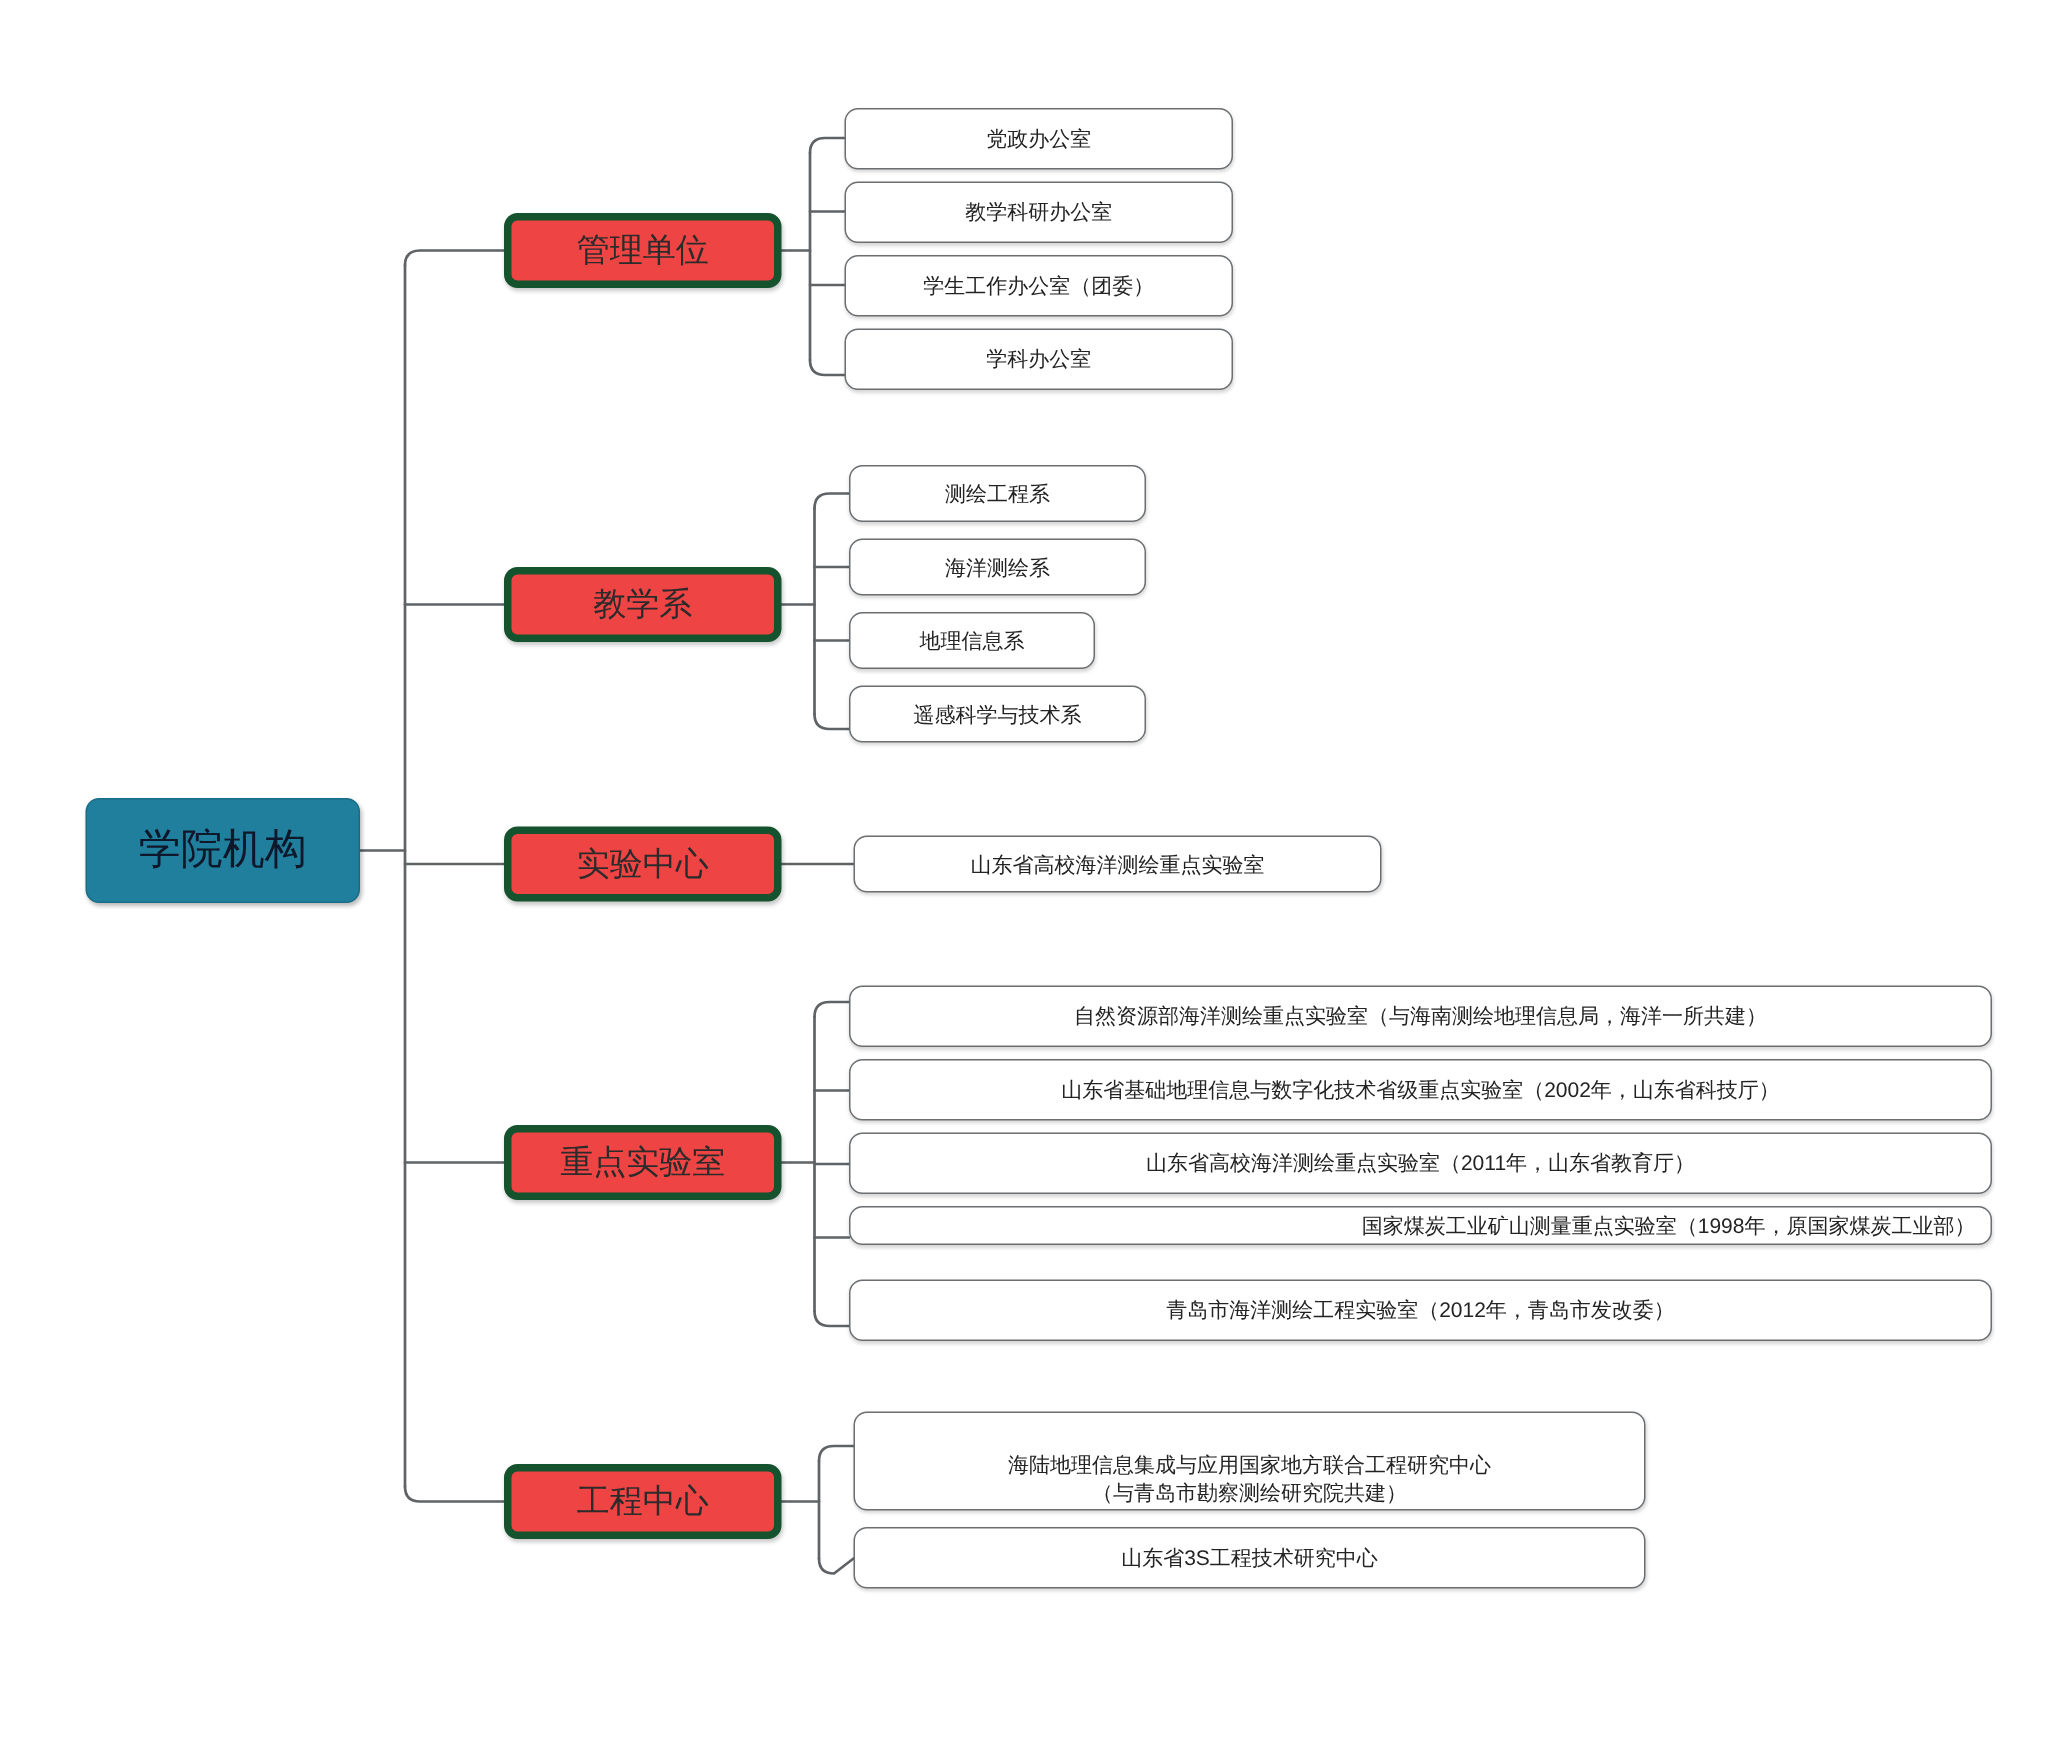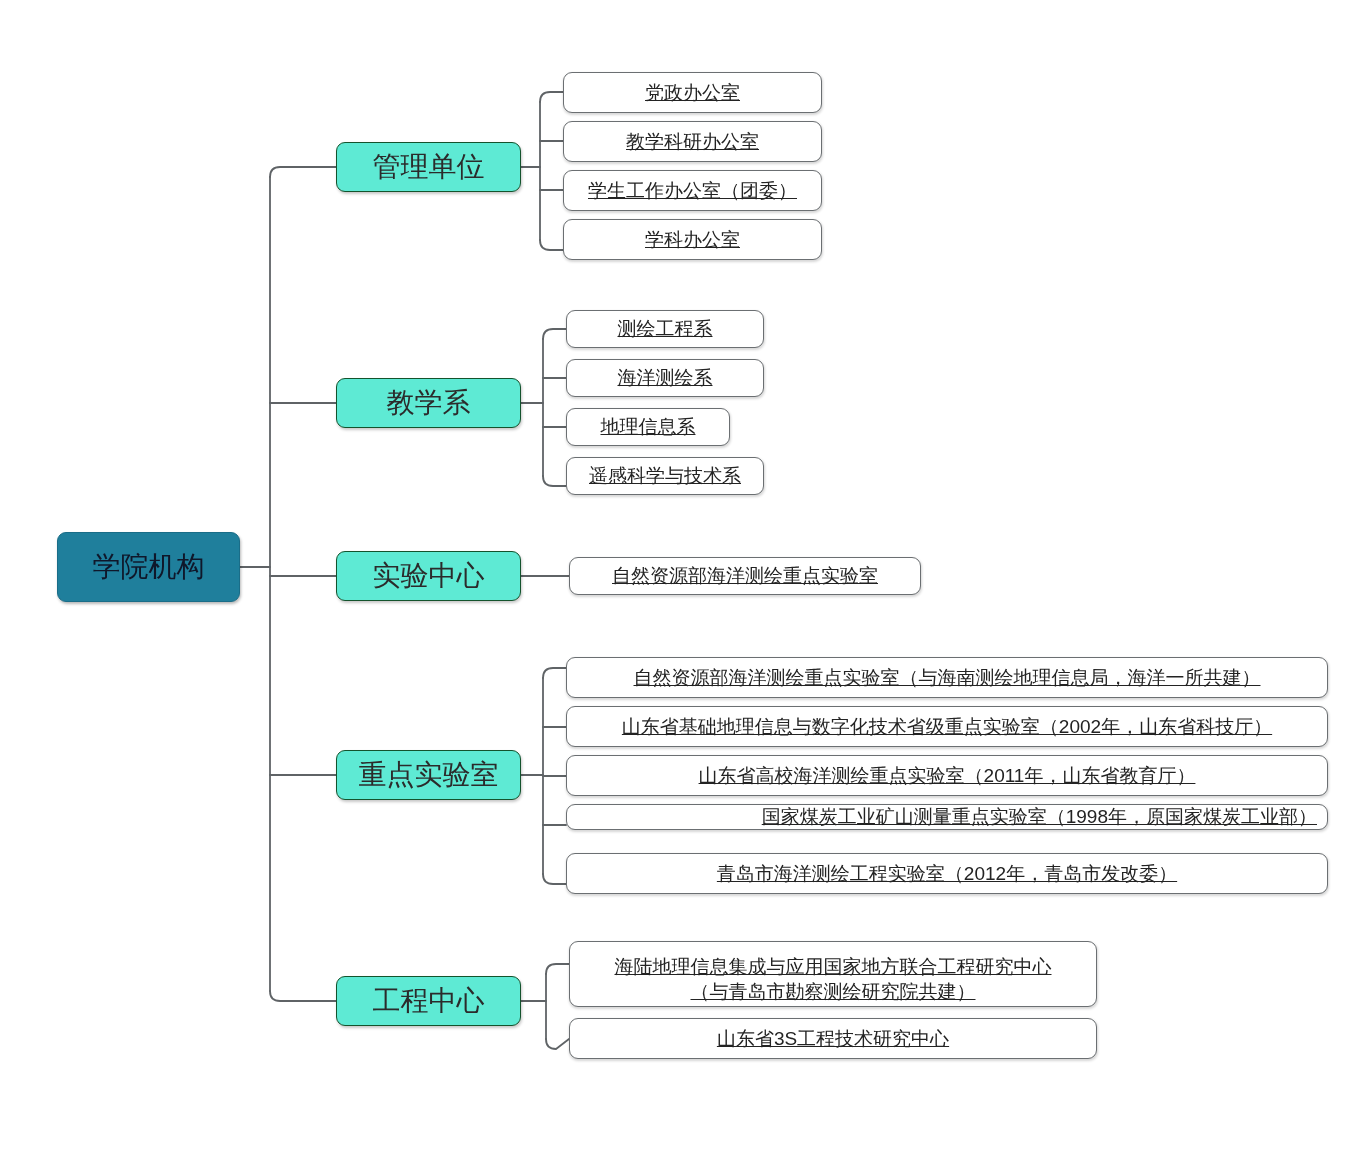--- a/index.html
+++ b/index.html
@@ -39,34 +39,33 @@
   }
   .node-root {
     background: #1f7f9c;
     border: 1px solid #1a6d88;
     color: #0f172a;
     font-family: "Liberation Serif", "DejaVu Serif", serif;
     font-size: 28px;
     box-shadow: 1px 2px 3px rgba(0,0,0,0.28);
   }
   .node-branch {
-    background: #5eead4;
-    border: 1px solid #14532d;
+    background: #ef4444;
+    border: 5px solid #14532d;
     color: #2b2b2b;
-    font-size: 28px;
+    font-size: 22px;
     box-shadow: 1px 2px 3px rgba(0,0,0,0.22);
   }
   .node-leaf {
     background: #ffffff;
     border: 1.6px solid #6b6f72;
     color: #232323;
-    font-size: 19px;
+    font-size: 14px;
     padding: 2px 10px;
     box-shadow: 0.5px 1.5px 2.5px rgba(0,0,0,0.16);
-    text-decoration: underline;
   }
   .node-leaf.two-line {
     flex-direction: column;
     justify-content: center;
   }
   .leaf-line {
     display: block;
     white-space: nowrap;
   }
 </style>
@@ -152,21 +151,21 @@
     <span class="leaf-line">地理信息系</span>
   </div>
   <div class="node node-leaf" style="left:566px; top:457px; width:198px; height:38px;">
     <span class="leaf-line">遥感科学与技术系</span>
   </div>
 
   <div class="node node-branch" style="left:336px; top:551px; width:185px; height:50px;">
     <span>实验中心</span>
   </div>
   <div class="node node-leaf" style="left:569px; top:557px; width:352px; height:38px;">
-    <span class="leaf-line">自然资源部海洋测绘重点实验室</span>
+    <span class="leaf-line">山东省高校海洋测绘重点实验室</span>
   </div>
 
   <div class="node node-branch" style="left:336px; top:750px; width:185px; height:50px;">
     <span>重点实验室</span>
   </div>
   <div class="node node-leaf" style="left:566px; top:657px; width:762px; height:41px;">
     <span class="leaf-line">自然资源部海洋测绘重点实验室（与海南测绘地理信息局，海洋一所共建）</span>
   </div>
   <div class="node node-leaf" style="left:566px; top:706px; width:762px; height:41px;">
     <span class="leaf-line">山东省基础地理信息与数字化技术省级重点实验室（2002年，山东省科技厅）</span>

